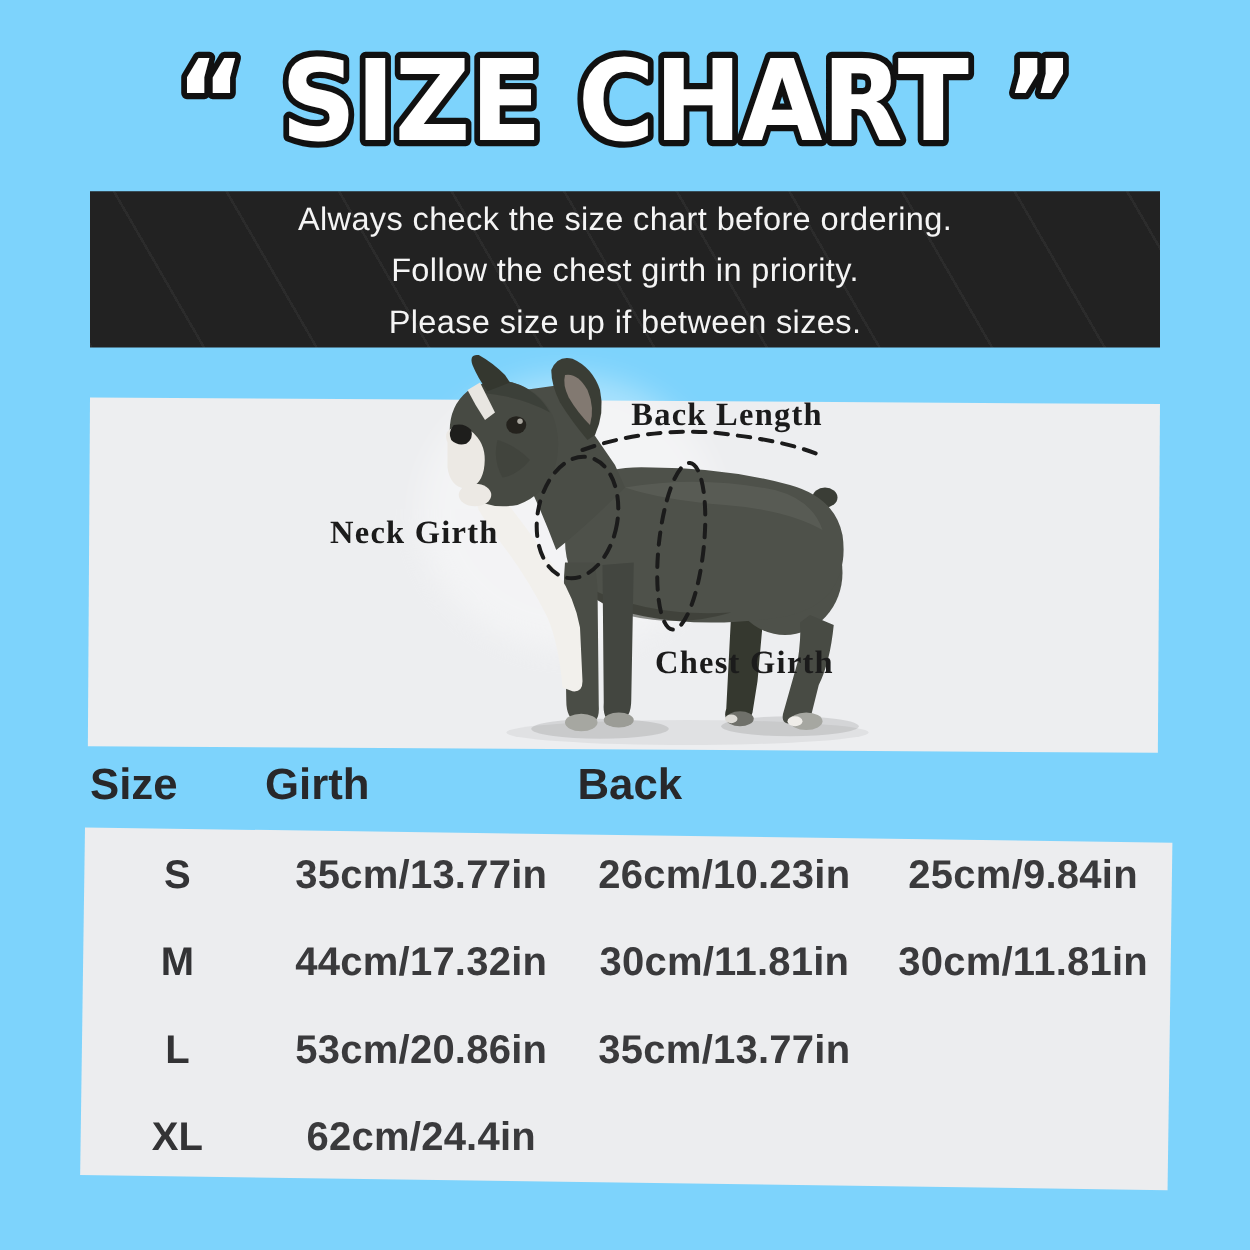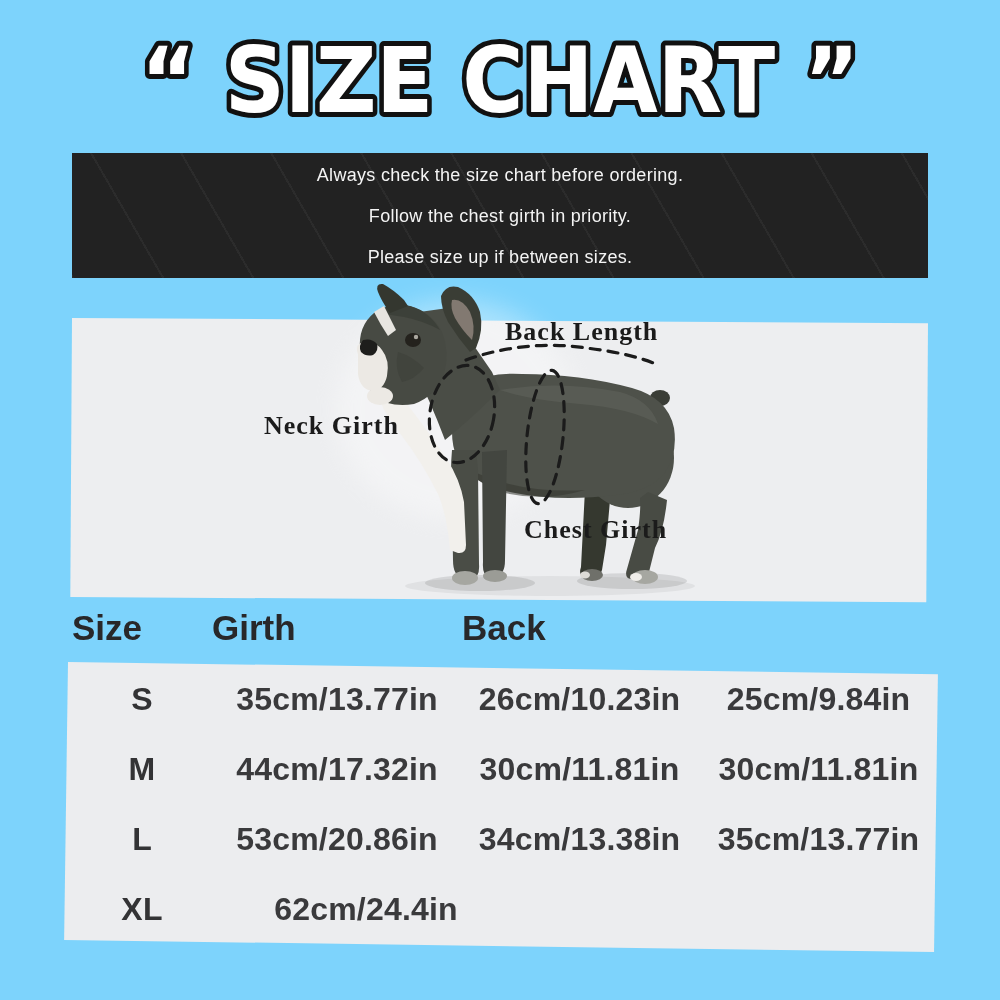--- a/index.html
+++ b/index.html
@@ -12,21 +12,21 @@
               fill:#ffffff;stroke:#111111;stroke-width:10px;stroke-linejoin:round;
               paint-order:stroke fill;}
 
   
   .banner{position:absolute;left:72px;top:153px;width:856px;height:125px;
           background:#222222;
           background-image:repeating-linear-gradient(60deg,rgba(255,255,255,0.045) 0px,
                            rgba(255,255,255,0.045) 2px,transparent 2px,transparent 78px);
           display:flex;flex-direction:column;justify-content:center;align-items:center;
           box-sizing:border-box;padding-top:2px;}
-  .banner p{margin:0;color:#f4f4f4;font-size:18px;line-height:41px;letter-spacing:0.3px;
+  .banner p{margin:0;color:#f4f4f4;font-size:26px;line-height:41px;letter-spacing:0.3px;
             text-align:center;}
 
   
   .dog-panel-bg{position:absolute;left:72px;top:318px;width:856px;height:279px;
                 background:#edeef0;transform:rotate(0.35deg);transform-origin:top left;}
   .dog-svg{position:absolute;left:240px;top:278px;width:460px;height:332px;}
   .measure-label{font-family:"Liberation Serif",serif;font-weight:bold;font-size:26px;
                  fill:#1b1b1b;letter-spacing:1px;}
   .dash{fill:none;stroke:#1b1b1b;stroke-width:3.2;stroke-dasharray:10 8;stroke-linecap:round;}
 
@@ -34,21 +34,21 @@
   .thead,.trow{position:absolute;left:72px;width:868px;display:grid;
                grid-template-columns:140px 250px 235px 243px;align-items:center;}
   .thead{top:602px;height:52px;}
   .thead .cell{font-size:35px;font-weight:bold;color:#28282a;}
   .tbody-bg{position:absolute;left:68px;top:662px;width:870px;height:278px;
             background:#ecedef;transform:rotate(0.8deg);transform-origin:top left;}
   .trow{height:70px;}
   .trow .cell{font-size:32px;font-weight:bold;color:#3a3a3c;text-align:center;
               letter-spacing:0.2px;}
   .trow .cell.size{font-weight:bold;color:#333335;}
-  .r0{top:664px;} .r1{top:734px;} .r2{top:804px;} .r3{top:874px;gap:29px;}
+  .r0{top:664px;} .r1{top:734px;} .r2{top:804px;} .r3{top:874px;}
 </style>
 </head>
 <body>
 
 <div class="page">
 
   <svg class="title-svg" viewBox="0 0 1000 130">
     <text class="title-text" x="500" y="92" text-anchor="middle" textLength="718" lengthAdjust="spacingAndGlyphs">“ SIZE CHART ”</text>
   </svg>
 
@@ -144,21 +144,20 @@
   </div>
   <div class="trow r1">
     <div class="cell size">M</div>
     <div class="cell">44cm/17.32in</div>
     <div class="cell">30cm/11.81in</div>
     <div class="cell">30cm/11.81in</div>
   </div>
   <div class="trow r2">
     <div class="cell size">L</div>
     <div class="cell">53cm/20.86in</div>
-    <div class="cell">34cm/13.38in</div>
     <div class="cell">35cm/13.77in</div>
   </div>
   <div class="trow r3">
     <div class="cell size">XL</div>
     <div class="cell">62cm/24.4in</div>
   </div>
 
 </div>
 
 </body></html>

